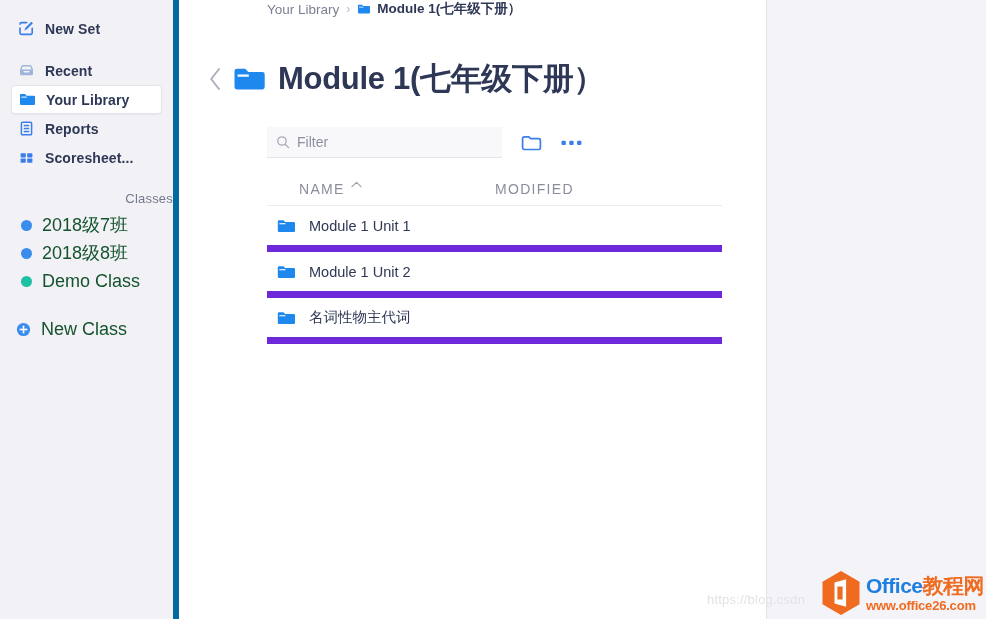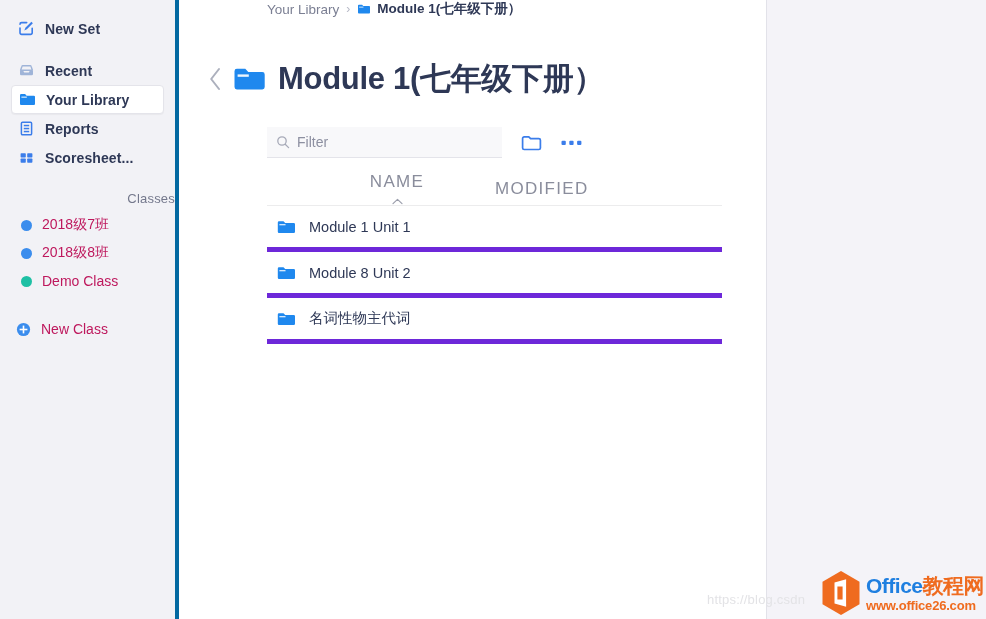--- a/index.html
+++ b/index.html
@@ -8,21 +8,21 @@
     font-family: "Liberation Sans", "DejaVu Sans", sans-serif;
     background: #f4f4f7;
     overflow: hidden;
   }
   .app { position: relative; width: 986px; height: 619px; display: flex; }
 
   
   .sidebar {
     width: 179px; height: 619px;
     background: #f2f2f6;
-    border-right: 4px solid #0369a1;
+    border-right: 6px solid #0369a1;
     padding-top: 14px;
     flex: 0 0 179px;
   }
   .nav-item {
     display: flex; align-items: center;
     height: 29px;
     margin: 0 11px;
     padding: 0 7px;
     border-radius: 4px;
     cursor: pointer;
@@ -50,21 +50,21 @@
     margin: 19px 0 5px 18px;
     letter-spacing: 0.2px;
     text-align: right;
   }
   .class-item {
     display: flex; align-items: center;
     height: 28px; margin: 0 11px; padding: 0 7px;
     gap: 10px; cursor: pointer; border-radius: 4px;
   }
   .dot { width: 11px; height: 11px; border-radius: 50%; flex: 0 0 11px; margin-left: 3px; }
-  .class-label { font-size: 14px; color: #be185d; white-space: nowrap; }
+  .class-label { font-size: 18px; color: #14532d; white-space: nowrap; }
   .newclass { margin-top: 20px; }
 
   
   .content {
     width: 588px; height: 619px; background: #ffffff;
     border-right: 1px solid #e2e2e9;
     position: relative; flex: 0 0 588px;
     overflow: hidden;
   }
   .rightpad { flex: 1 1 auto; background: #f4f3f8; height: 619px; }
@@ -117,31 +117,30 @@
   .folder-outline-btn { margin-left: 19px; }
   .more-btn { margin-left: 19px; letter-spacing: 2px; }
 
   .table { margin: 22px 0 0 88px; width: 455px; }
   .thead {
     display: flex; align-items: center;
     height: 26px; border-bottom: 1px solid #ececed;
     padding-bottom: 8px;
   }
   .th {
-    font-size: 17px; color: #8a8d9c;
+    font-size: 14px; color: #8a8d9c;
     letter-spacing: 1.3px;
-    display: flex; align-items: center; gap: 6px;
+    display: flex; align-items: flex-start; gap: 6px;
     cursor: pointer;
-    flex-direction: column;
   }
   .th-name { width: 228px; padding-left: 32px; }
   .th-modified { }
   .row {
     display: flex; align-items: center;
-    height: 46px; border-bottom: 5px solid #6d28d9;
+    height: 46px; border-bottom: 7px solid #6d28d9;
     cursor: pointer; gap: 13px; padding-left: 10px;
   }
   .row-icon { flex: 0 0 auto; display: flex; }
   .row-name { font-size: 14.5px; color: #2e3856; white-space: nowrap; }
 
   
   .csdn-wm {
     position: absolute; left: 707px; top: 592px;
     font-size: 13px; color: #e3e3e6;
     letter-spacing: 0.2px; white-space: nowrap;
@@ -332,21 +331,21 @@
         <span class="row-name">Module 1 Unit 1</span>
       </div>
 
       <div class="row">
         <span class="row-icon">
           <svg width="19" height="16" viewBox="0 0 19 16">
             <path d="M0.8 3.4A1.2 1.2 0 0 1 2 2.2h4.5l1.7 1.8h8.6A1.2 1.2 0 0 1 18 5.2v7.6a1.2 1.2 0 0 1-1.2 1.2H2a1.2 1.2 0 0 1-1.2-1.2z" fill="#1f88ee"></path>
             <path d="M2.4 5.1h6.1v1.2H2.4z" fill="#ffffff" opacity="0.9"></path>
           </svg>
         </span>
-        <span class="row-name">Module 8 Unit 2</span>
+        <span class="row-name">Module 1 Unit 2</span>
       </div>
 
       <div class="row">
         <span class="row-icon">
           <svg width="19" height="16" viewBox="0 0 19 16">
             <path d="M0.8 3.4A1.2 1.2 0 0 1 2 2.2h4.5l1.7 1.8h8.6A1.2 1.2 0 0 1 18 5.2v7.6a1.2 1.2 0 0 1-1.2 1.2H2a1.2 1.2 0 0 1-1.2-1.2z" fill="#1f88ee"></path>
             <path d="M2.4 5.1h6.1v1.2H2.4z" fill="#ffffff" opacity="0.9"></path>
           </svg>
         </span>
         <span class="row-name">名词性物主代词</span>

